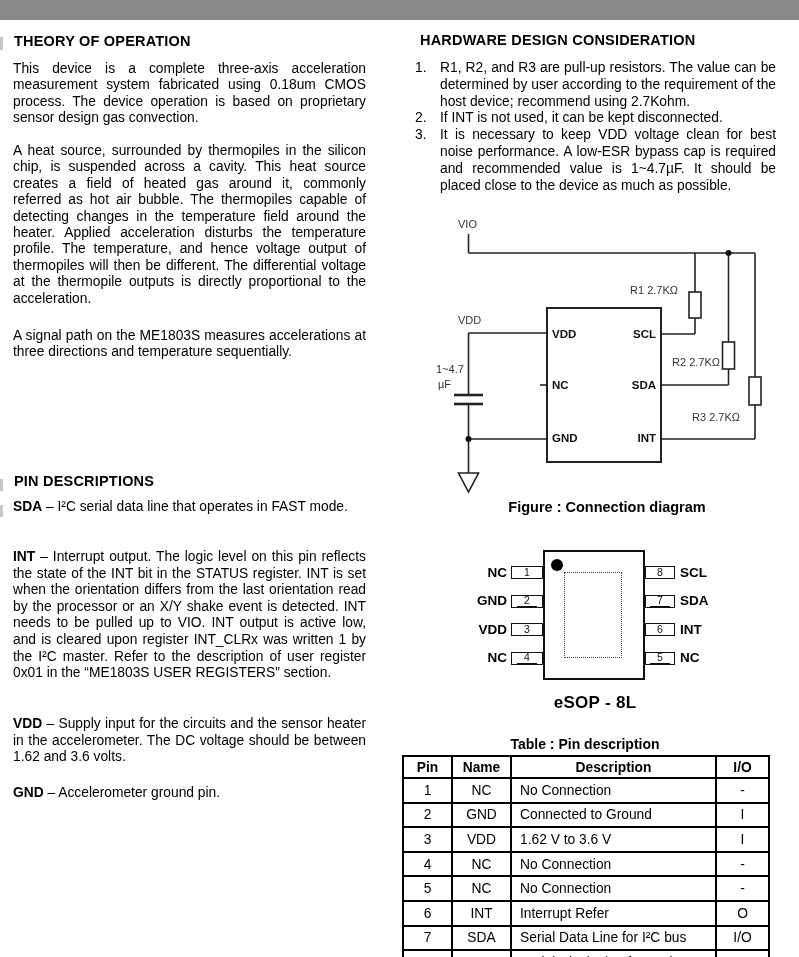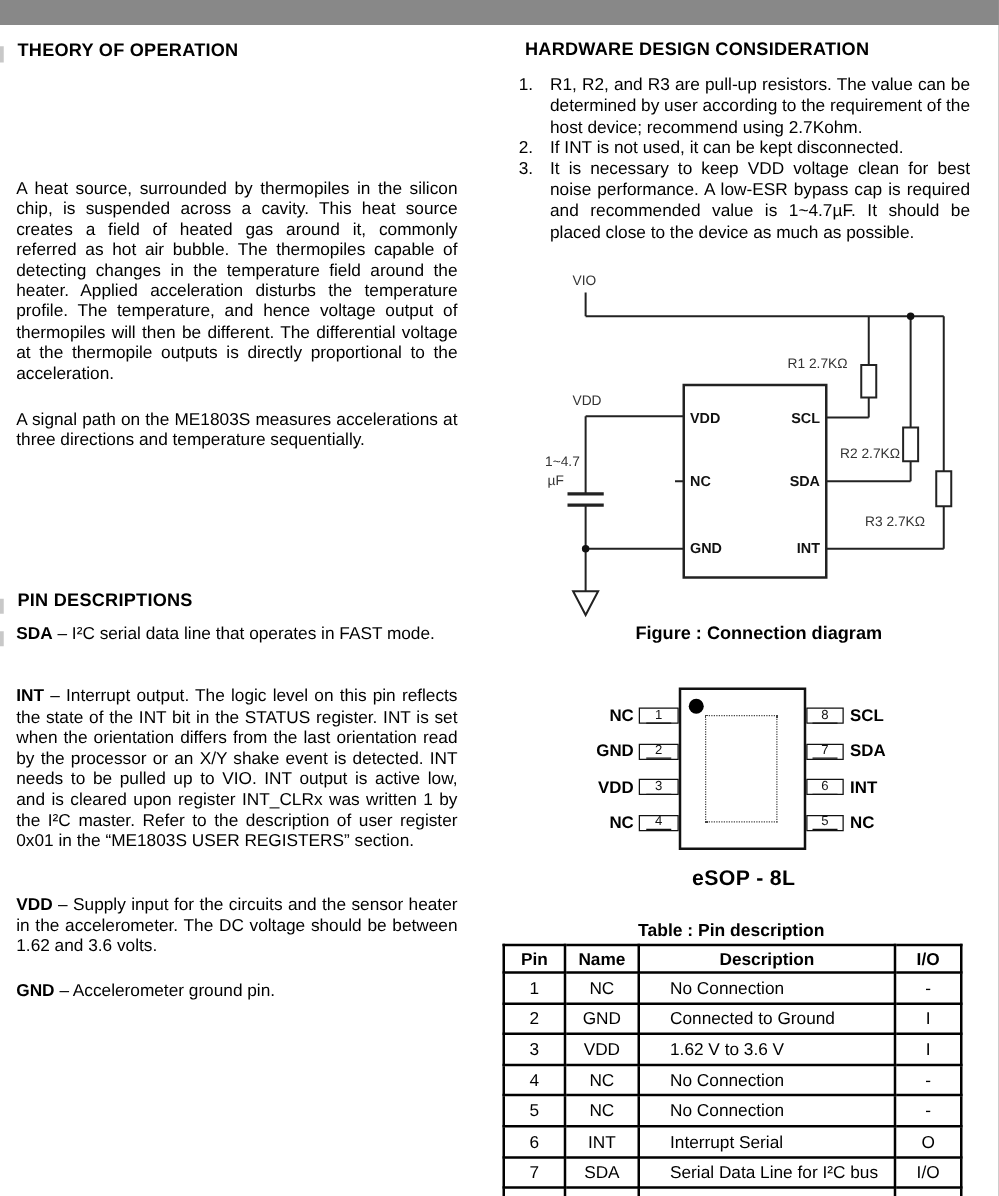--- a/index.html
+++ b/index.html
@@ -41,34 +41,35 @@
   .pkg-label{font-size:13.5px; font-weight:bold; color:#000;}
   .pkg-label.r{text-align:right;}
   
   table.pin-table{border-collapse:collapse; table-layout:fixed; width:366px;}
   table.pin-table th, table.pin-table td{
     border:2px solid #000; font-size:13.8px; text-align:center; padding:0;
     vertical-align:middle; overflow:hidden; white-space:nowrap;
   }
   table.pin-table th{font-weight:bold; height:20px;}
   table.pin-table td{height:22.6px;}
-  table.pin-table td.desc{text-align:left; padding-left:24px;}
+  table.pin-table td.desc{text-align:left; padding-left:8px;}
   .change-bar{background:#9a9a9a; opacity:.55; width:3px;}
 </style>
 </head>
 <body>
 
 <div class="page">
 
   <div class="abs change-bar" style="left:0;top:17px;height:13px;"></div>
   <div class="abs change-bar" style="left:0;top:459px;height:12px;"></div>
   <div class="abs change-bar" style="left:0;top:485px;height:12px;"></div>
 
   <h2 class="sec abs" style="left:14px;top:13px;">THEORY OF OPERATION</h2>
 
+  <p class="body-par abs" style="left:13px;top:41px;width:353px;">This device is a complete three-axis acceleration measurement system fabricated using 0.18um CMOS process. The device operation is based on proprietary sensor design gas convection.</p>
   <p class="body-par abs" style="left:13px;top:123px;width:353px;">A heat source, surrounded by thermopiles in the silicon chip, is suspended across a cavity. This heat source creates a field of heated gas around it, commonly referred as hot air bubble. The thermopiles capable of detecting changes in the temperature field around the heater. Applied acceleration disturbs the temperature profile. The temperature, and hence voltage output of thermopiles will then be different. The differential voltage at the thermopile outputs is directly proportional to the acceleration.</p>
   <p class="body-par abs" style="left:13px;top:308px;width:353px;">A signal path on the ME1803S measures accelerations at three directions and temperature sequentially.</p>
 
   <h2 class="sec abs" style="left:14px;top:453px;">PIN DESCRIPTIONS</h2>
 
   <p class="pin-par abs" style="left:13px;top:479px;width:353px;"><b>SDA</b><span> – I²C serial data line that operates in FAST mode.</span></p>
   <p class="pin-par abs" style="left:13px;top:529px;width:353px;"><b>INT</b><span> – Interrupt output. The logic level on this pin reflects the state of the INT bit in the STATUS register. INT is set when the orientation differs from the last orientation read by the processor or an X/Y shake event is detected. INT needs to be pulled up to VIO. INT output is active low, and is cleared upon register INT_CLRx was written 1 by the I²C master. Refer to the description of user register 0x01 in the “ME1803S USER REGISTERS” section.</span></p>
   <p class="pin-par abs" style="left:13px;top:696px;width:353px;"><b>VDD</b><span> – Supply input for the circuits and the sensor heater in the accelerometer.  The DC voltage should be between 1.62 and 3.6 volts.</span></p>
   <p class="pin-par abs" style="left:13px;top:765px;width:353px;"><b>GND</b><span> – Accelerometer ground pin.</span></p>
 
@@ -230,21 +231,21 @@
         </tr>
       <tr>
           <td>5</td>
           <td>NC</td>
           <td class="desc">No Connection</td>
           <td>-</td>
         </tr>
       <tr>
           <td>6</td>
           <td>INT</td>
-          <td class="desc">Interrupt Serial</td>
+          <td class="desc">Interrupt Refer</td>
           <td>O</td>
         </tr>
       <tr>
           <td>7</td>
           <td>SDA</td>
           <td class="desc">Serial Data Line for I²C bus</td>
           <td>I/O</td>
         </tr>
       <tr>
           <td>8</td>

